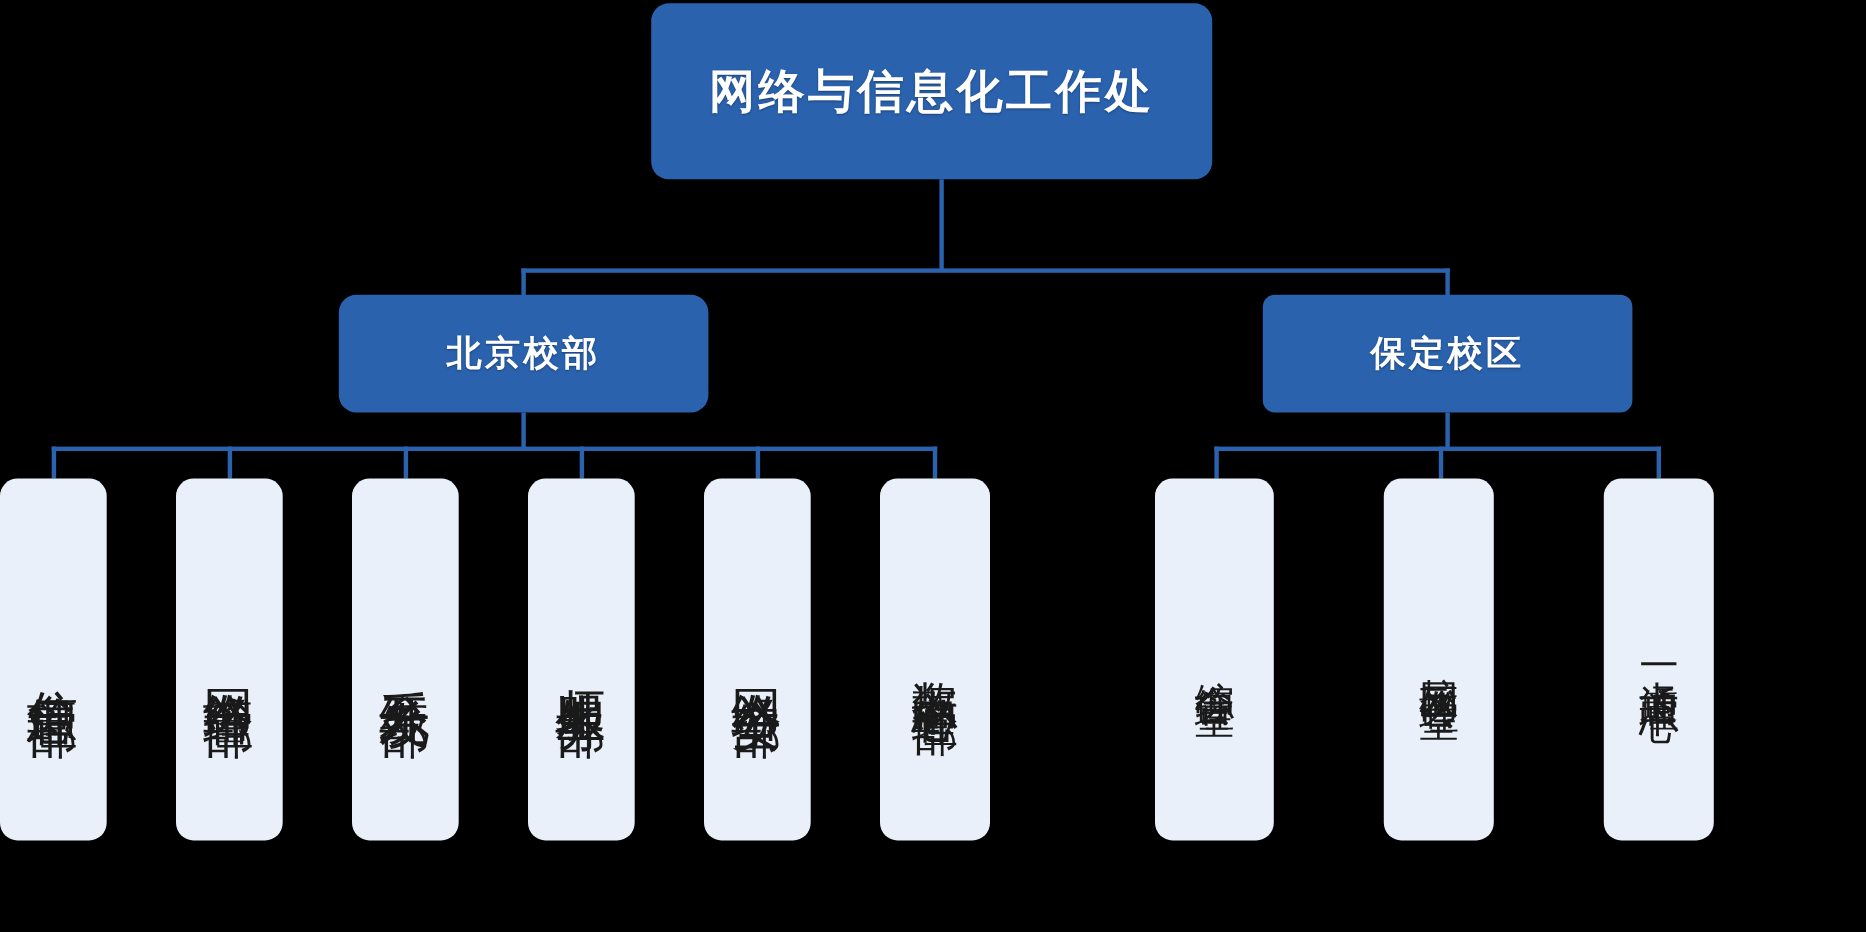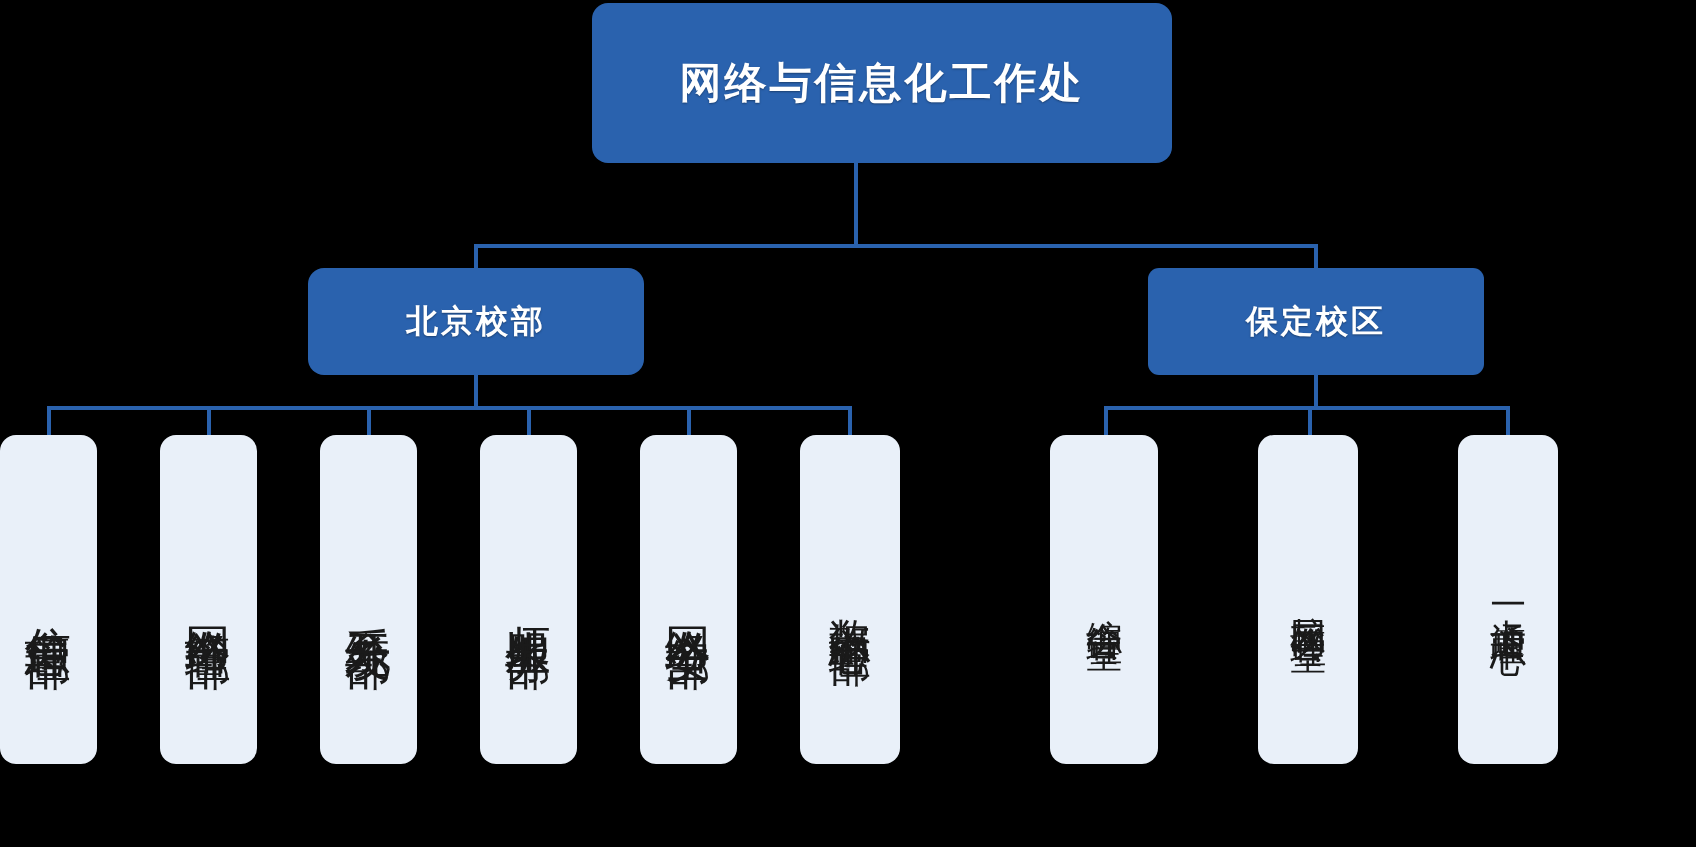--- a/index.html
+++ b/index.html
@@ -94,21 +94,21 @@
   <div class="line v" style="left:848px; top:406px; height:29px;"></div>
 
   <div class="line v" style="left:1314px; top:375px; height:33px;"></div>
 
   <div class="line h" style="left:1104px; top:406px; width:406px;"></div>
 
   <div class="line v" style="left:1104px; top:406px; height:29px;"></div>
   <div class="line v" style="left:1308px; top:406px; height:29px;"></div>
   <div class="line v" style="left:1506px; top:406px; height:29px;"></div>
 
-  <div class="node blue root" style="left:592px; top:3px; width:580px; height:160px;">
+  <div class="node blue root" style="left:592px; top:3px; width:510px; height:160px;">
     <span class="label">网络与信息化工作处</span>
   </div>
 
   <div class="node blue mid" style="left:308px; top:268px; width:336px; height:107px;">
     <span class="label">北京校部</span>
   </div>
 
   <div class="node blue mid" style="left:1148px; top:268px; width:336px; height:107px;border-radius:11px;">
     <span class="label">保定校区</span>
   </div>

